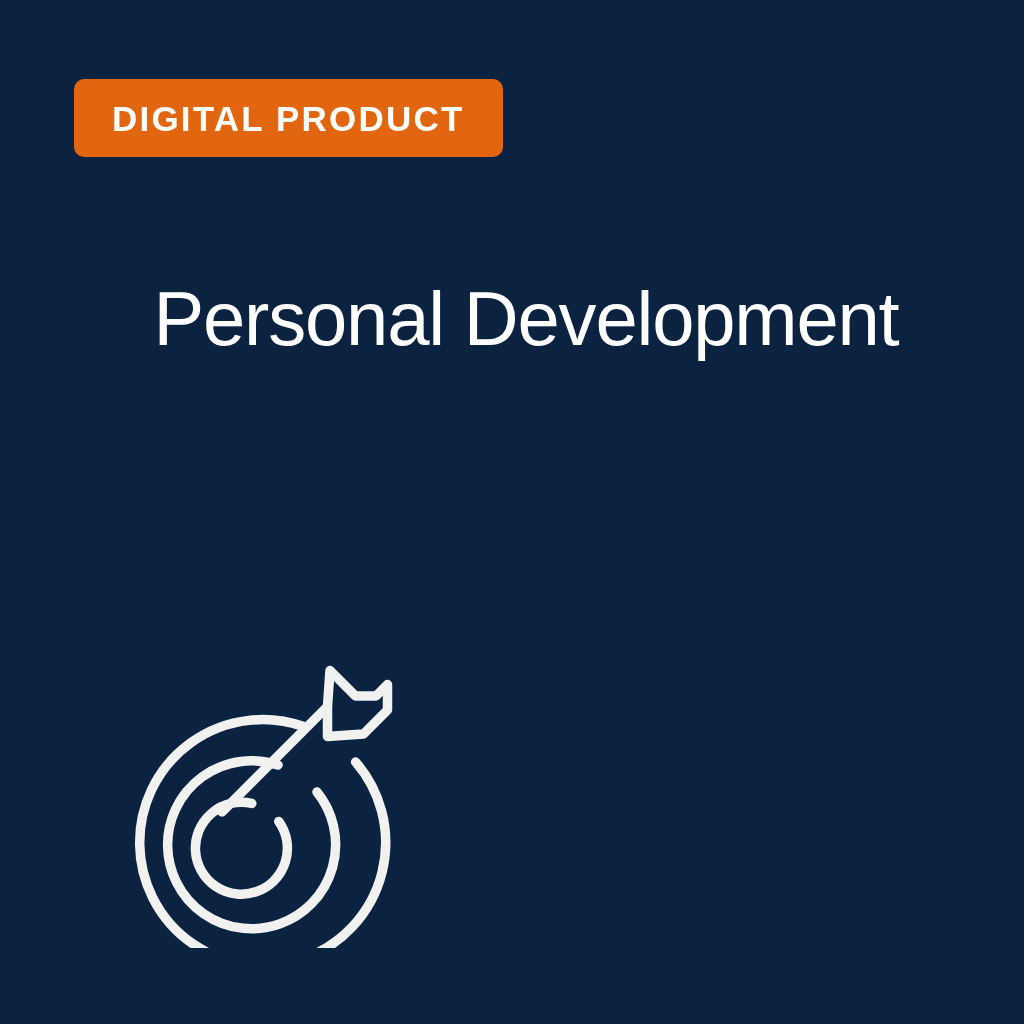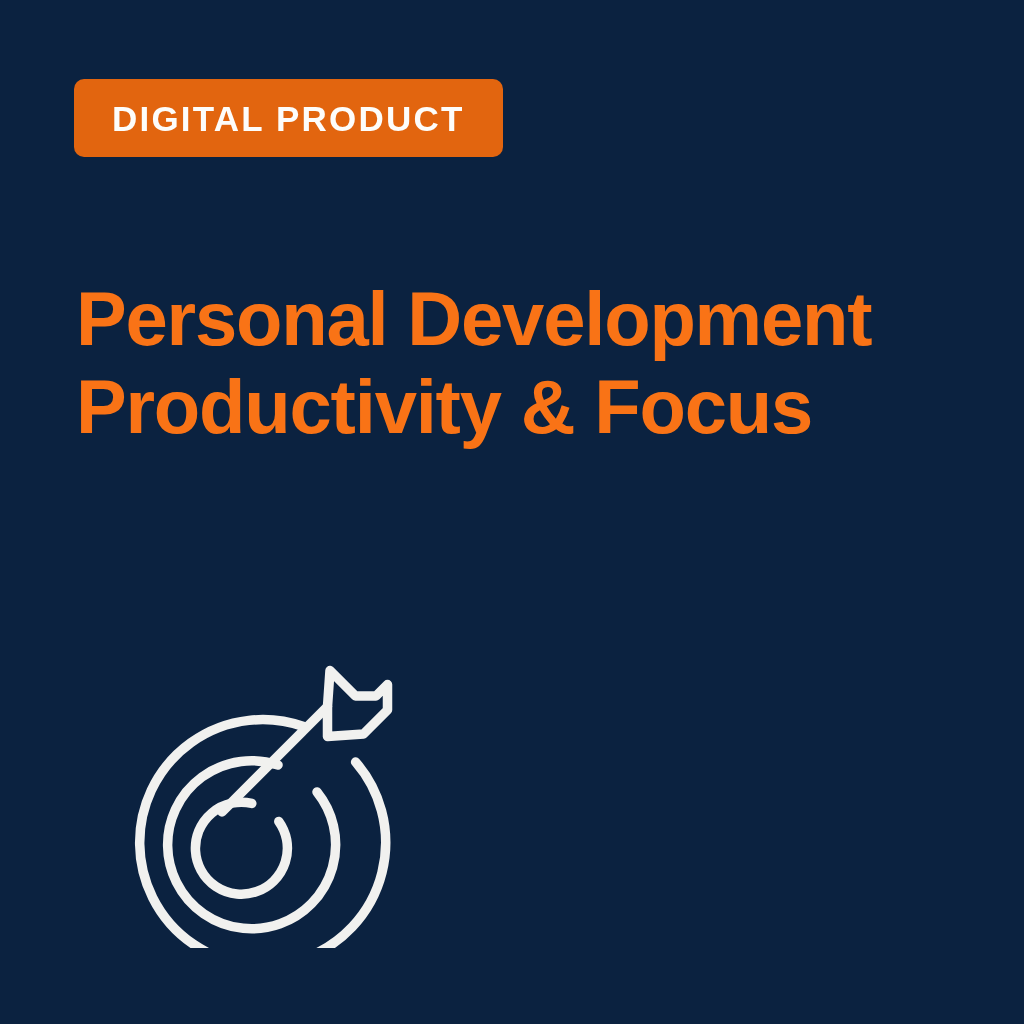--- a/index.html
+++ b/index.html
@@ -47,27 +47,28 @@
   }
 
   
   .title {
     position: absolute;
     left: 76px;
     top: 275px;
     width: 900px;
   }
   .title-line {
-    color: #f97316;
+    color: #ffffff;
     font-family: "Liberation Sans", sans-serif;
     font-size: 76px;
-    font-weight: bold;
+    font-weight: normal;
     line-height: 88px;
     letter-spacing: -1.2px;
     white-space: nowrap;
+    text-align: center;
   }
 
   
   .icon-wrap {
     position: absolute;
     left: 88px;
     top: 648px;
     width: 360px;
     height: 300px;
   }
@@ -81,21 +82,20 @@
 <body>
 
 <div class="card">
 
   <div class="badge">
     <span class="badge-label">DIGITAL PRODUCT</span>
   </div>
 
   <div class="title">
     <div class="title-line">Personal Development</div>
-    <div class="title-line">Productivity &amp; Focus</div>
   </div>
 
   <div class="icon-wrap">
     <svg viewBox="0 0 360 300" xmlns="http://www.w3.org/2000/svg" fill="none" stroke="#f1f1ef" stroke-width="9.5" stroke-linecap="round" stroke-linejoin="round">
 
       <path d="M 215.6 78.6
                A 123 123 0 1 0 267.6 114.0"></path>
 
       <path d="M 190.0 117.0
                A 84 84 0 1 0 229.0 144.0"></path>

